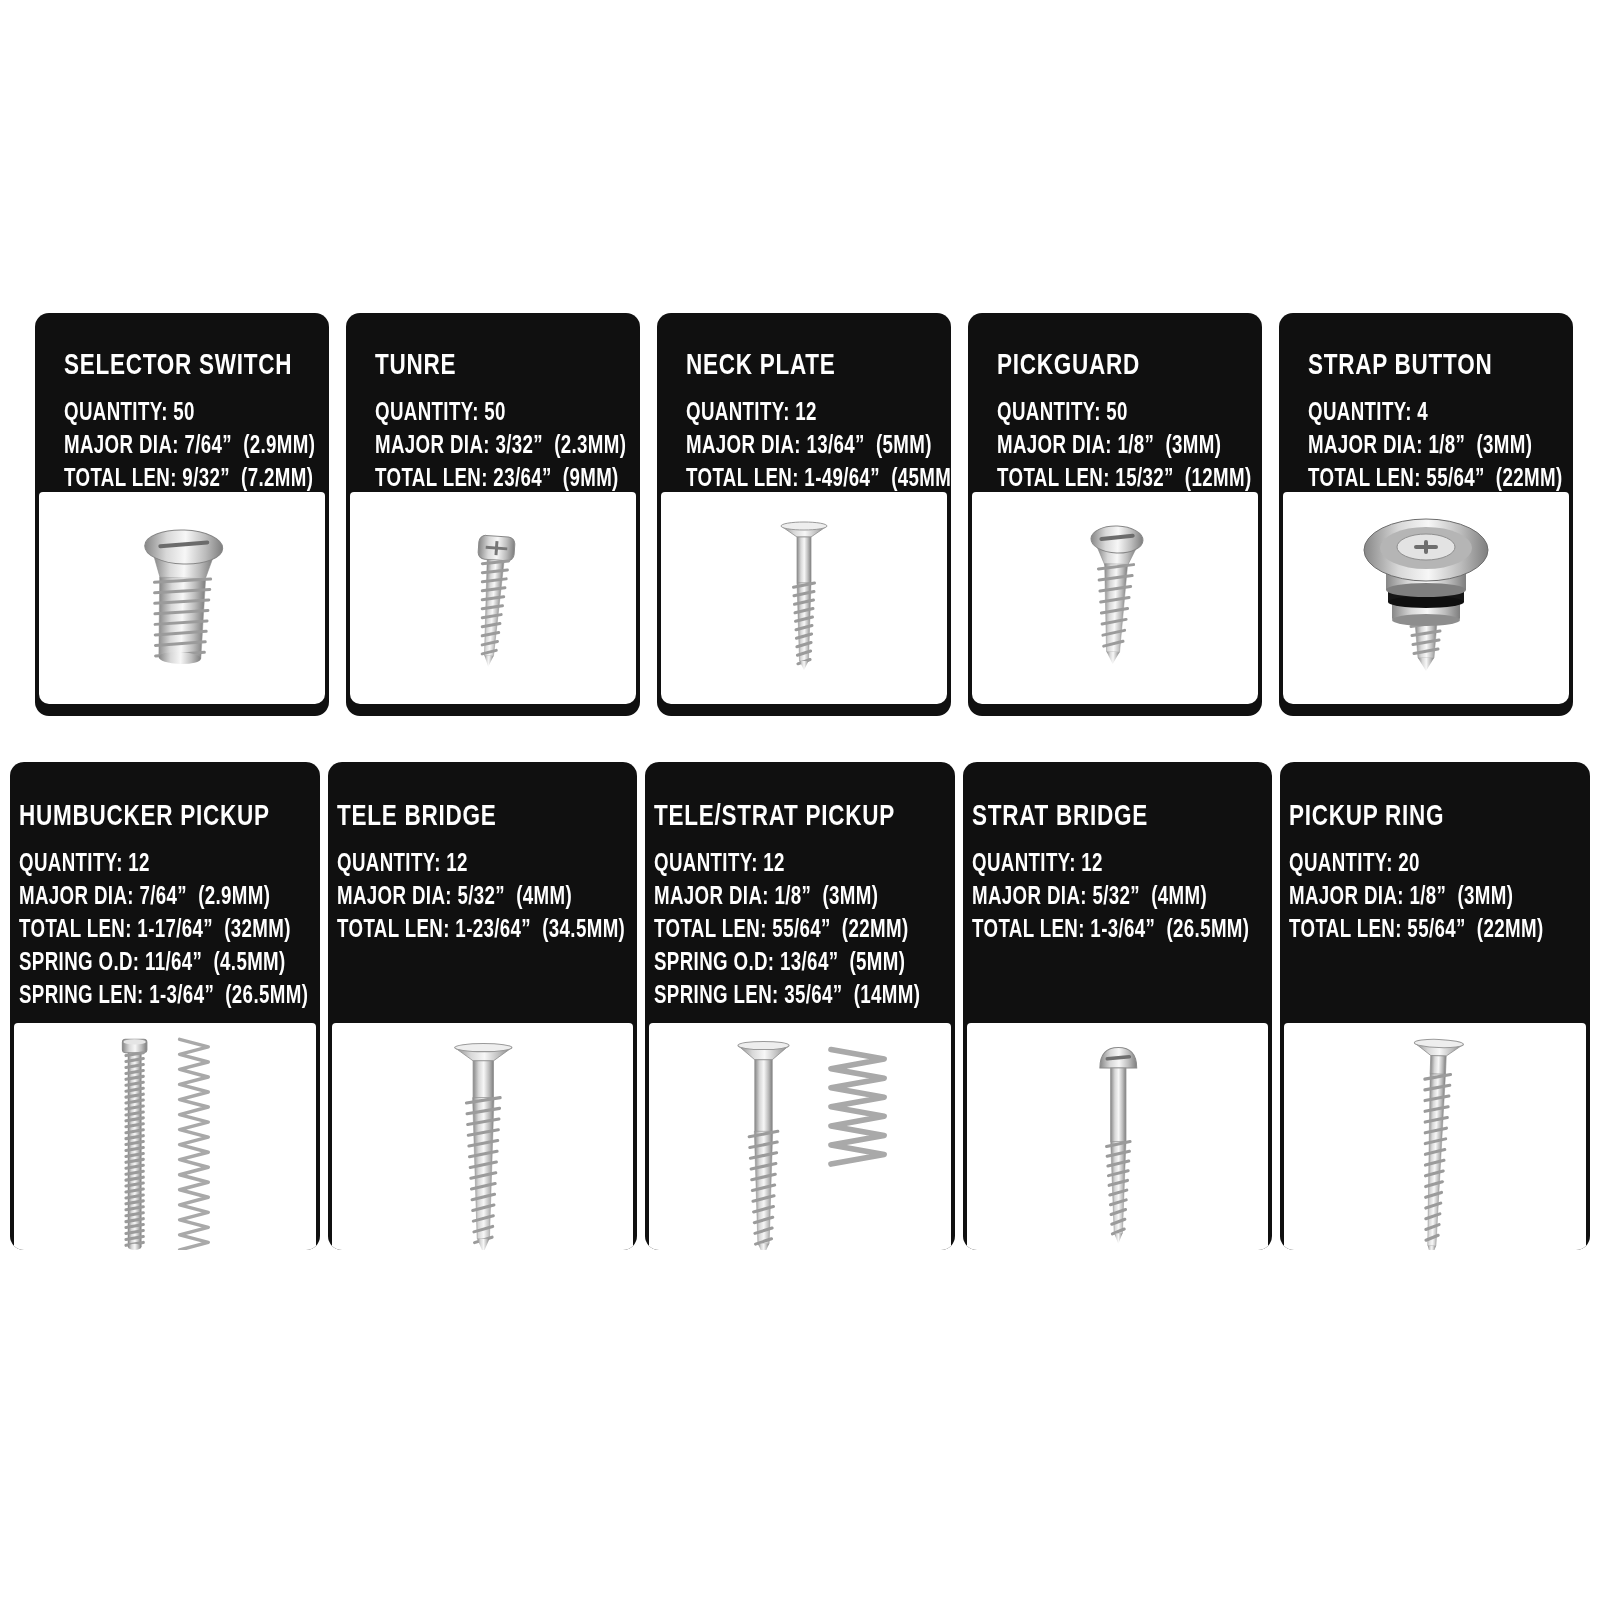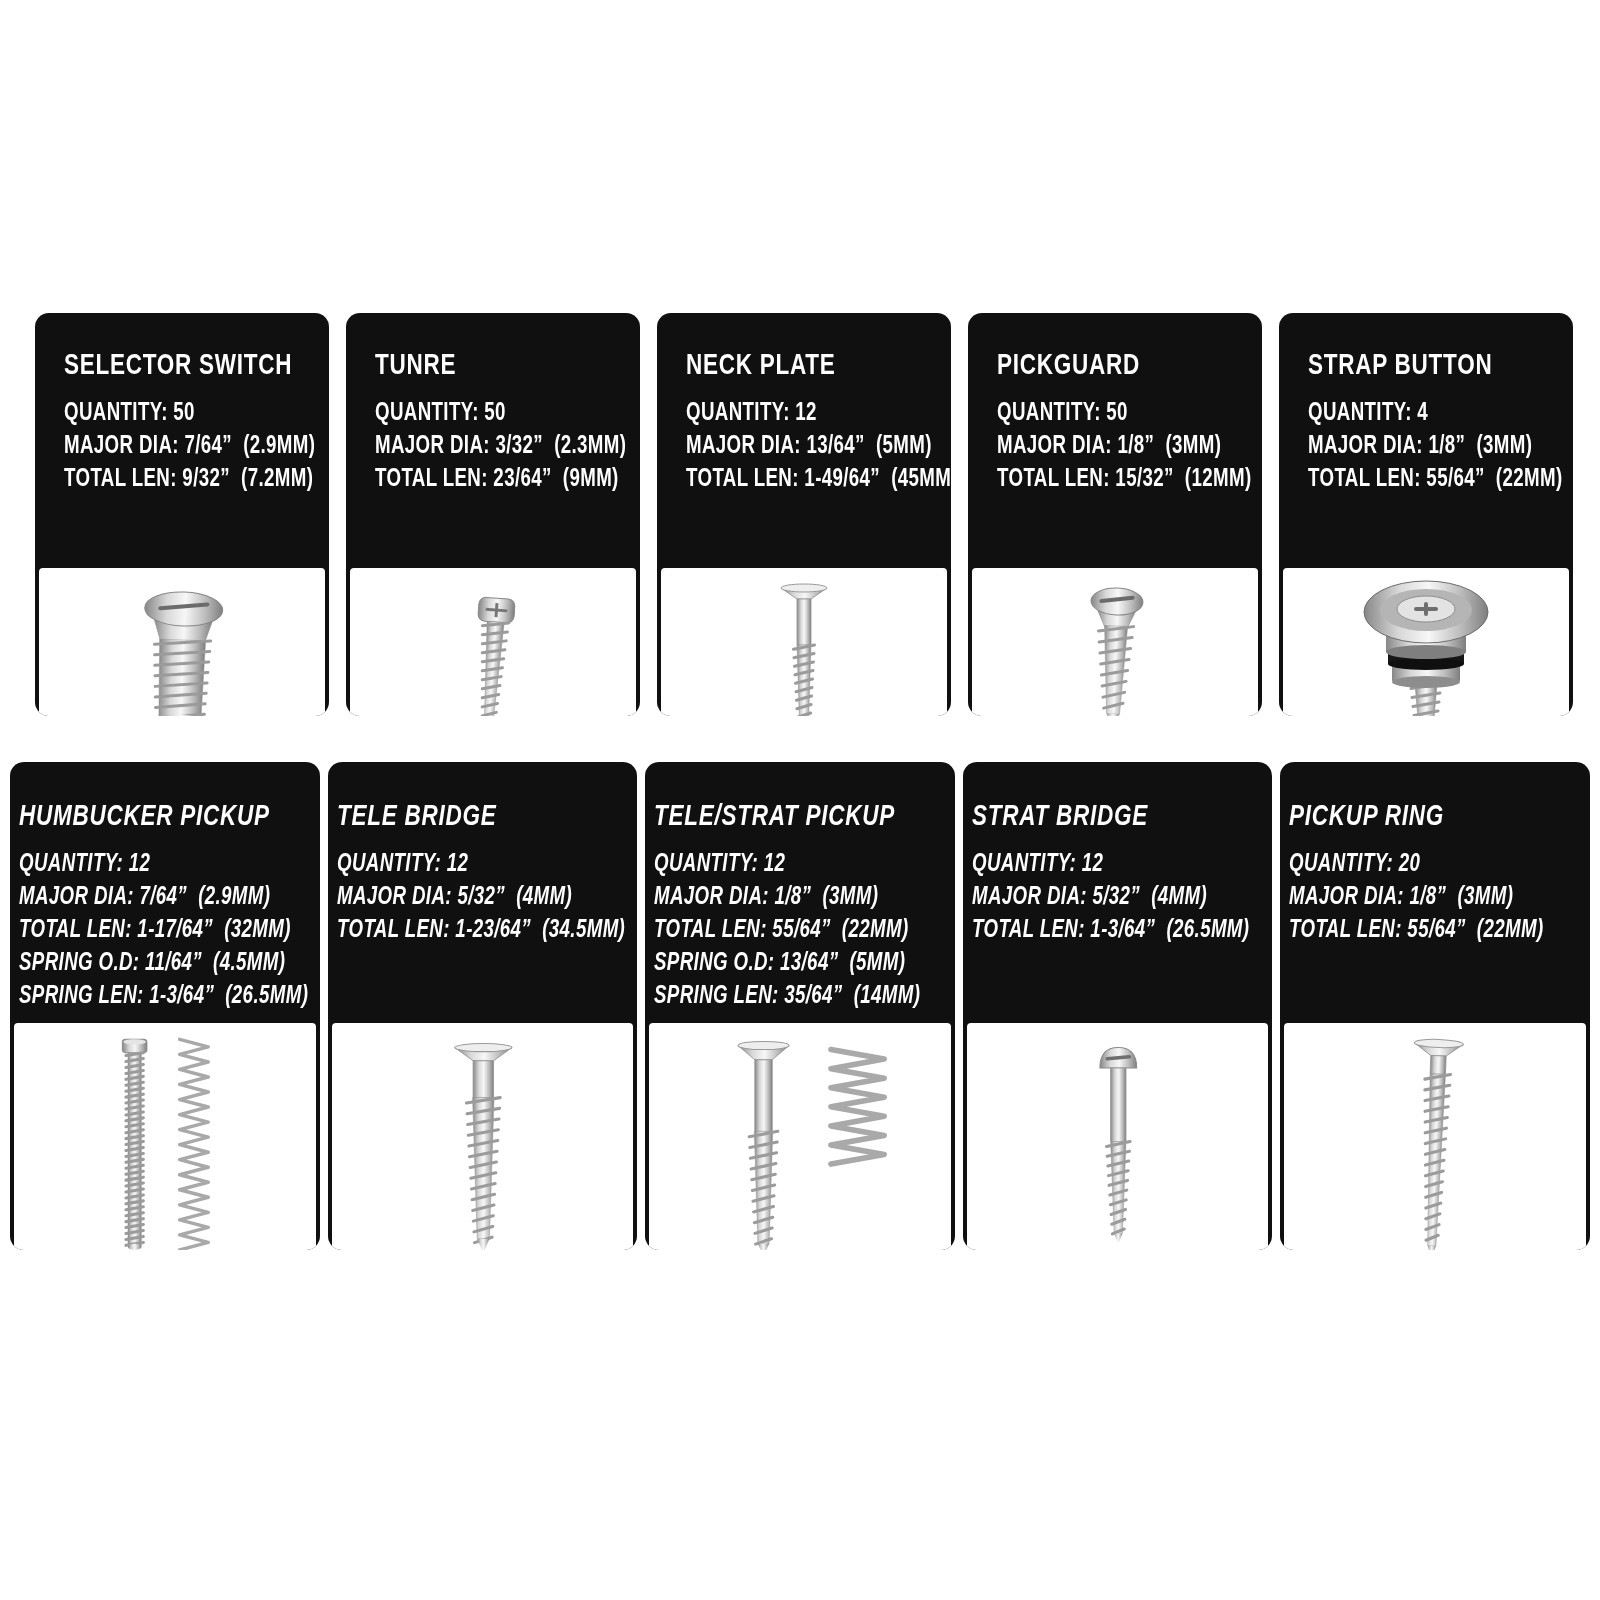--- a/index.html
+++ b/index.html
@@ -1,24 +1,24 @@
 <!DOCTYPE html>
 <html style="--page-bg: #ffffff; --card-bg: #101010; --card-text: #ffffff; --image-bg: #ffffff; --metal: #c8c8c8;"><head>
 <meta charset="utf-8">
 <style>
   html,body{margin:0;padding:0;background:#ffffff;}
   .page{position:relative;width:1600px;height:1600px;background:var(--page-bg,#fff);overflow:hidden;
         font-family:"Liberation Sans", sans-serif;}
   .row{display:flex;}
   .row1{margin:313px 27px 0 35px;gap:17px;height:403px;}
-  .row2{margin:46px 10px 0 10px;gap:8px;height:488px;font-style:italic;}
+  .row2{margin:46px 10px 0 10px;gap:8px;height:488px;}
   .card{flex:1;display:flex;flex-direction:column;background:var(--card-bg,#111);
         border-radius:14px;color:var(--card-text,#fff);overflow:hidden;}
   .card-header{flex:none;box-sizing:border-box;}
-  .row1 .card-header{height:255px;padding:34px 8px 0 29px;}
+  .row1 .card-header{height:179px;padding:34px 8px 0 29px;}
   .row2 .card-header{height:261px;padding:36px 6px 0 9px;}
   .title{margin:0 0 14px 0;font-size:30px;font-weight:bold;letter-spacing:1px;
          transform:scaleX(0.75);transform-origin:0 50%;white-space:pre;line-height:34px;}
   .spec{font-size:26px;font-weight:bold;letter-spacing:0.5px;line-height:33px;
         transform:scaleX(0.72);transform-origin:0 50%;white-space:pre;}
   .image-box{flex:1;background:var(--image-bg,#fff);margin:0 4px 12px 4px;
              border-radius:4px 4px 10px 10px;display:flex;align-items:center;justify-content:center;}
   .screw-svg{width:100%;height:100%;display:block;}
 </style>
 </head>

